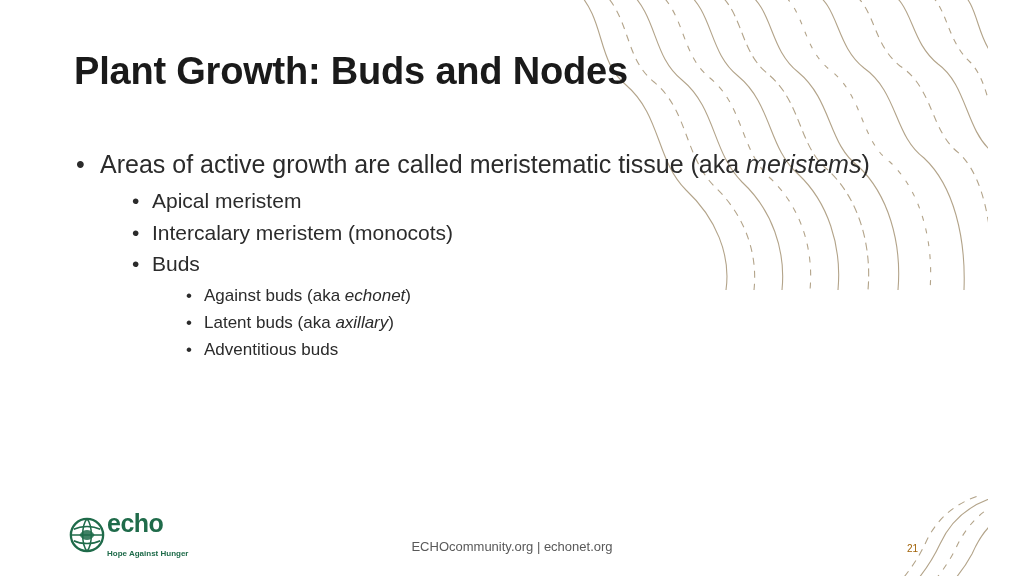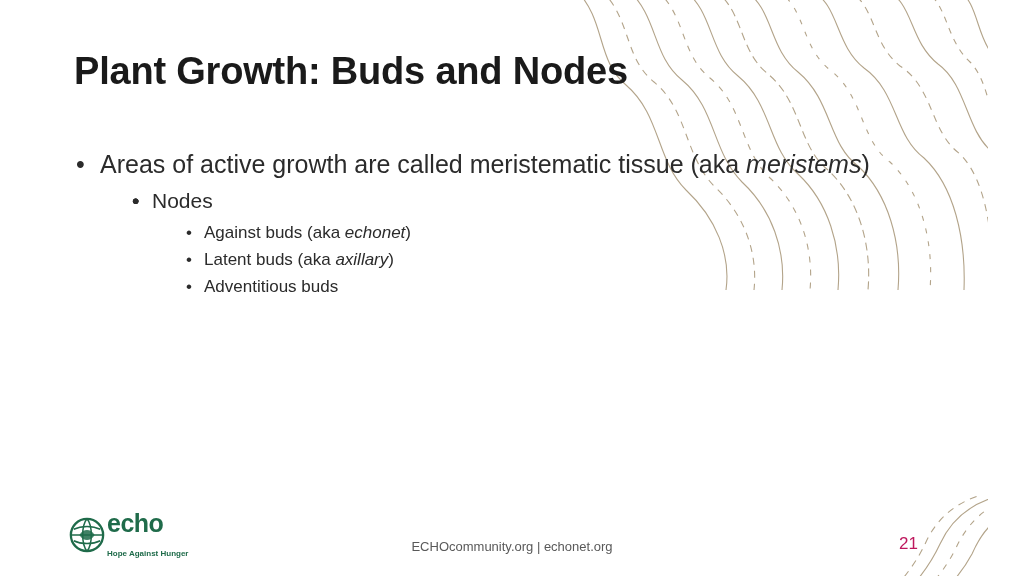--- a/index.html
+++ b/index.html
@@ -138,22 +138,22 @@
     bottom: 22px;
     text-align: center;
     font-size: 13px;
     color: #595959;
     padding-left: 36px;
   }
   .page-num {
     position: absolute;
     right: 70px;
     bottom: 22px;
-    font-size: 17px;
-    color: #be185d;
+    font-size: 10px;
+    color: #a16207;
   }
 </style>
 </head>
 <body>
 
 <div class="slide">
 
   <svg class="topo" viewBox="0 0 430 300" fill="none" xmlns="http://www.w3.org/2000/svg">
     <g stroke="#b3a48a" stroke-width="1.1" fill="none">
       <path d="M10,0 C40,30 30,70 60,95 C95,125 90,170 120,200 C150,228 165,265 160,300"></path>
@@ -183,27 +183,27 @@
 
   <div class="title">Plant Growth: Buds and Nodes</div>
 
   <div class="body-area">
     <ul class="lvl1">
       <li>
         <span class="bullet">•</span><span>Areas of active growth are called meristematic tissue (aka </span><em>meristems</em><span>)</span>
 
         <ul class="lvl2">
           <li>
-            <span class="bullet">•</span>
+            <span class="bullet">•</span><span>Apical meristem</span>
           </li>
           <li>
-            <span class="bullet">•</span>
+            <span class="bullet">•</span><span>Intercalary meristem (monocots)</span>
           </li>
           <li>
-            <span class="bullet">•</span><span>Nodes</span>
+            <span class="bullet">•</span><span>Buds</span>
 
             <ul class="lvl3">
               <li>
                 <span class="bullet">•</span><span>Against buds (aka </span><em>echonet</em><span>)</span>
               </li>
               <li>
                 <span class="bullet">•</span><span>Latent buds (aka </span><em>axillary</em><span>)</span>
               </li>
               <li>
                 <span class="bullet">•</span><span>Adventitious buds</span>

